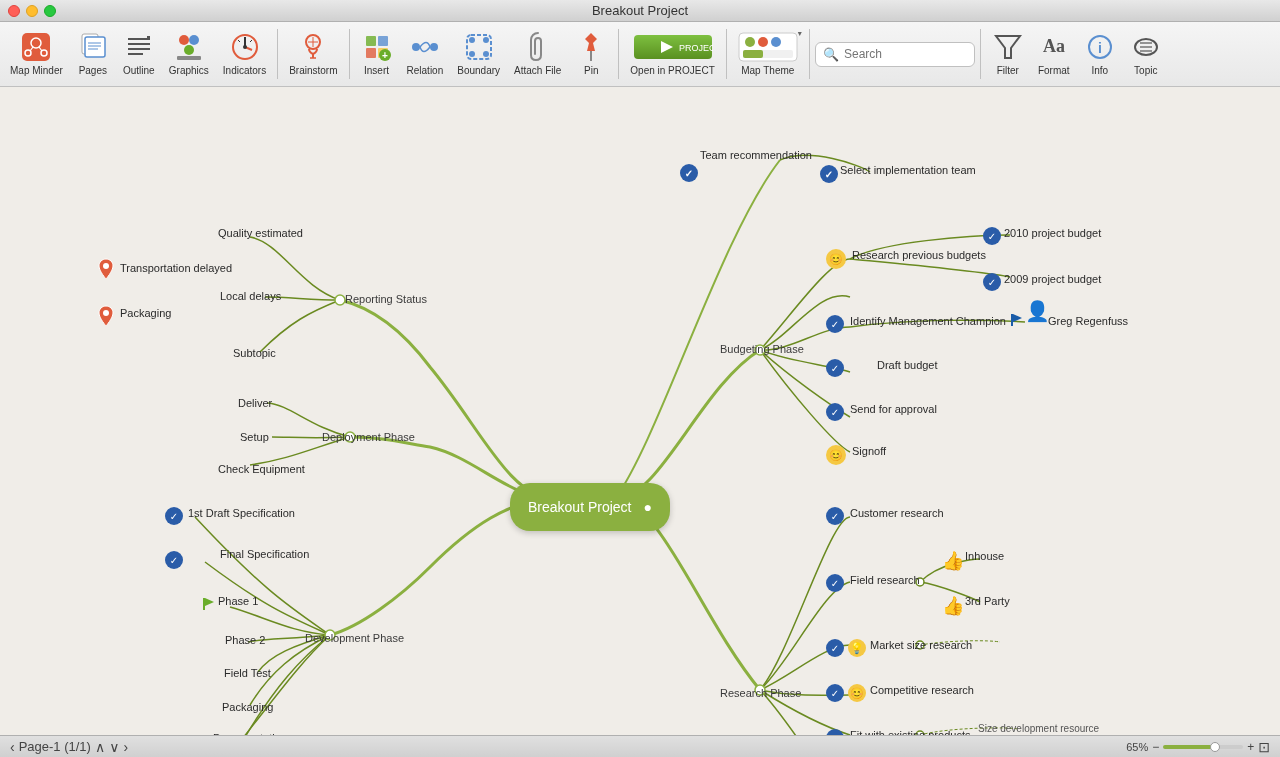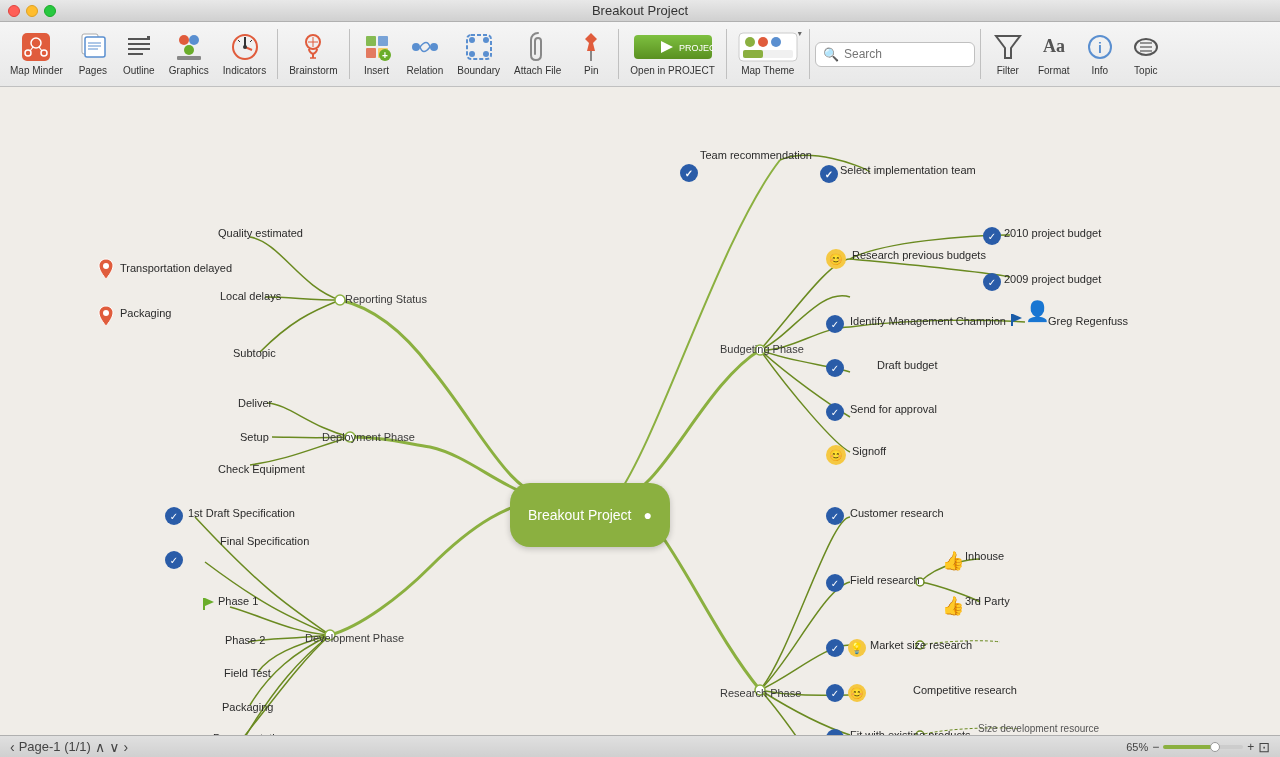--- a/index.html
+++ b/index.html
@@ -113,21 +113,21 @@
     .node-label {
       position: absolute;
       font-size: 11px;
       color: #2a2a2a;
       white-space: nowrap;
       pointer-events: none;
     }
     .node-label.center {
       background: #8bb040;
       color: white;
-      padding: 24px 18px;
+      padding: 16px 18px;
       border-radius: 20px;
       font-size: 14px;
       font-weight: 500;
       box-shadow: 0 2px 6px rgba(0,0,0,0.2);
     }
     .node-label.phase {
       font-size: 11px;
       color: #3a3a3a;
     }
 
@@ -537,21 +537,21 @@
   <div class="node-label" style="left:218px; top:376px;"><span>Check Equipment</span></div>
 
   <div class="node-label phase" style="left:305px; top:545px;">
     <span>Development Phase</span>
   </div>
 
   <div style="position:absolute; left:165px; top:420px; width:18px; height:18px; background:#2a5ca8; border-radius:50%; display:flex; align-items:center; justify-content:center; color:white; font-size:10px;">✓</div>
   <div class="node-label" style="left:188px; top:420px;"><span>1st Draft Specification</span></div>
 
   <div style="position:absolute; left:165px; top:464px; width:18px; height:18px; background:#2a5ca8; border-radius:50%; display:flex; align-items:center; justify-content:center; color:white; font-size:10px;">✓</div>
-  <div class="node-label" style="left:188px; top:448px;padding-left:32px;"><span>Final Specification</span></div>
+  <div class="node-label" style="left:188px; top:461px;padding-left:32px;"><span>Final Specification</span></div>
 
   <div style="position:absolute; left:200px; top:509px;">
     <svg width="16" height="16" viewBox="0 0 16 16">
       <rect x="3" y="2" width="2" height="12" fill="#6aad2a"></rect>
       <polygon points="5,2 14,6 5,10" fill="#6aad2a"></polygon>
     </svg>
   </div>
   <div class="node-label" style="left:218px; top:508px;"><span>Phase 1</span></div>
   <div class="node-label" style="left:225px; top:547px;"><span>Phase 2</span></div>
   <div class="node-label" style="left:224px; top:580px;"><span>Field Test</span></div>
@@ -608,21 +608,21 @@
 
   <div style="position:absolute; left:942px; top:508px; font-size:18px;">👍</div>
   <div class="node-label" style="left:965px; top:508px;text-align:right;"><span>3rd Party</span></div>
 
   <div style="position:absolute; left:826px; top:552px; width:18px; height:18px; background:#2a5ca8; border-radius:50%; display:flex; align-items:center; justify-content:center; color:white; font-size:10px;">✓</div>
   <div style="position:absolute; left:848px; top:552px; width:18px; height:18px; background:#f5c842; border-radius:50%; display:flex; align-items:center; justify-content:center; font-size:11px;">💡</div>
   <div class="node-label" style="left:870px; top:552px;"><span>Market size research</span></div>
 
   <div style="position:absolute; left:826px; top:597px; width:18px; height:18px; background:#2a5ca8; border-radius:50%; display:flex; align-items:center; justify-content:center; color:white; font-size:10px;">✓</div>
   <div style="position:absolute; left:848px; top:597px; width:18px; height:18px; background:#f5c842; border-radius:50%; display:flex; align-items:center; justify-content:center; font-size:11px;">😊</div>
-  <div class="node-label" style="left:870px; top:597px;margin-left:43px;"><span>Competitive research</span></div>
+  <div class="node-label" style="left:870px; top:597px;"><span>Competitive research</span></div>
 
   <div style="position:absolute; left:826px; top:642px; width:18px; height:18px; background:#2a5ca8; border-radius:50%; display:flex; align-items:center; justify-content:center; color:white; font-size:10px;">✓</div>
   <div class="node-label" style="left:850px; top:642px;"><span>Fit with existing products</span></div>
   <div class="node-label" style="left:978px; top:636px; font-size:10px; color:#555; max-width:160px; white-space:normal;"><span>Size development resource commitment</span></div>
 
 </div>
 
 <div id="bottombar">
   <div class="bottom-nav">
     <span style="font-size:14px;">‹</span>

